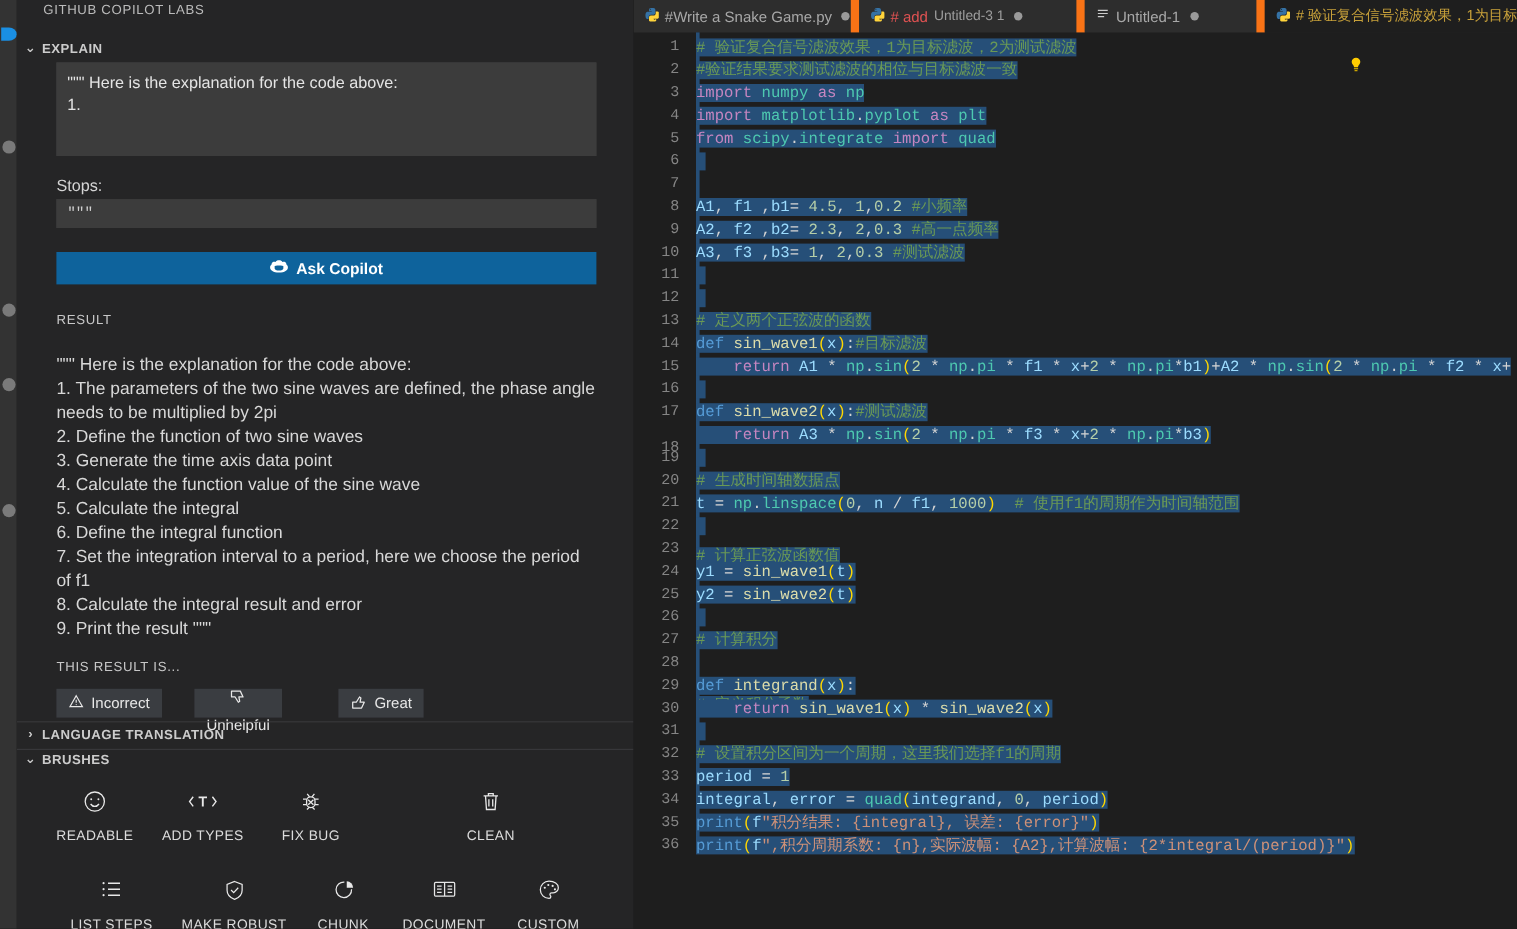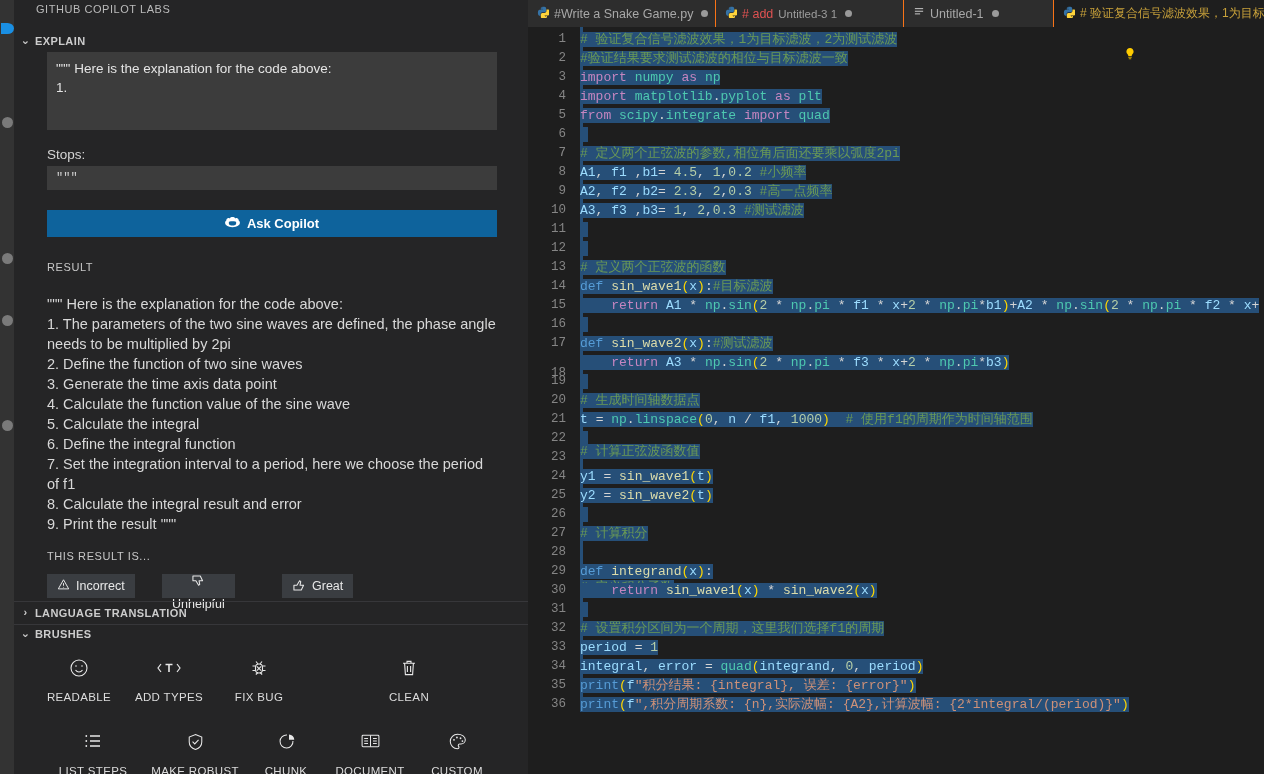--- a/index.html
+++ b/index.html
@@ -103,21 +103,21 @@
   }
   #tabbar{
     position:absolute;left:0;top:0;width:736px;height:27px;
     background:#252526;
   }
   .tab{
     position:absolute;top:0;height:27px;background:#2d2d2d;
     display:flex;align-items:center;gap:5px;padding:0 9px;
     box-sizing:border-box;font-size:12.5px;color:#a8a8a8;
     white-space:nowrap;cursor:pointer;
-    border-right:1px solid #f97316;
+    border-right:7px solid #f97316;
   }
   .tab.active{background:#1e1e1e;color:#e7e7e7;}
   .tab .dot{
     width:7px;height:7px;border-radius:50%;background:#9a9a9a;
     display:inline-block;flex:none;margin-left:3px;
   }
   .tab .ti{font-size:12px;flex:none;}
   #gutter{
     position:absolute;left:0;top:27px;width:52px;height:747px;
   }
@@ -437,37 +437,36 @@
       <div class="ln" style="top: 668px;">36</div>
     </div>
   <div id="sel-left-edge"></div>
   <div id="code-area">
       <div class="cl" style="top: 3px;"><span><span class="c-com"># 验证复合信号滤波效果，1为目标滤波，2为测试滤波</span></span></div>
       <div class="cl" style="top: 22px;"><span><span class="c-com">#验证结果要求测试滤波的相位与目标滤波一致</span></span></div>
       <div class="cl" style="top: 41px;"><span><span class="c-kw2">import</span><span class="c-plain"> </span><span class="c-mod">numpy</span><span class="c-plain"> </span><span class="c-kw2">as</span><span class="c-plain"> </span><span class="c-mod">np</span></span></div>
       <div class="cl" style="top: 60px;"><span><span class="c-kw2">import</span><span class="c-plain"> </span><span class="c-mod">matplotlib</span><span class="c-plain">.</span><span class="c-mod">pyplot</span><span class="c-plain"> </span><span class="c-kw2">as</span><span class="c-plain"> </span><span class="c-mod">plt</span></span></div>
       <div class="cl" style="top: 79px;"><span><span class="c-kw2">from</span><span class="c-plain"> </span><span class="c-mod">scipy</span><span class="c-plain">.</span><span class="c-mod">integrate</span><span class="c-plain"> </span><span class="c-kw2">import</span><span class="c-plain"> </span><span class="c-mod">quad</span></span></div>
       <div class="cl" style="top: 98px;"><span>&nbsp;</span></div>
-      <div class="cl" style="top: 117px;"><span><span class="c-com"># 定义两个正弦波的参数,相位角后面还要乘以弧度2pi</span></span></div>
       <div class="cl" style="top: 136px;"><span><span class="c-var">A1</span><span class="c-plain">,</span><span class="c-plain"> </span><span class="c-var">f1</span><span class="c-plain"> </span><span class="c-plain">,</span><span class="c-var">b1</span><span class="c-plain">=</span><span class="c-plain"> </span><span class="c-num">4.5</span><span class="c-plain">,</span><span class="c-plain"> </span><span class="c-num">1</span><span class="c-plain">,</span><span class="c-num">0.2</span><span class="c-plain"> </span><span class="c-com">#小频率</span></span></div>
       <div class="cl" style="top: 155px;"><span><span class="c-var">A2</span><span class="c-plain">,</span><span class="c-plain"> </span><span class="c-var">f2</span><span class="c-plain"> </span><span class="c-plain">,</span><span class="c-var">b2</span><span class="c-plain">=</span><span class="c-plain"> </span><span class="c-num">2.3</span><span class="c-plain">,</span><span class="c-plain"> </span><span class="c-num">2</span><span class="c-plain">,</span><span class="c-num">0.3</span><span class="c-plain"> </span><span class="c-com">#高一点频率</span></span></div>
       <div class="cl" style="top: 174px;"><span><span class="c-var">A3</span><span class="c-plain">,</span><span class="c-plain"> </span><span class="c-var">f3</span><span class="c-plain"> </span><span class="c-plain">,</span><span class="c-var">b3</span><span class="c-plain">=</span><span class="c-plain"> </span><span class="c-num">1</span><span class="c-plain">,</span><span class="c-plain"> </span><span class="c-num">2</span><span class="c-plain">,</span><span class="c-num">0.3</span><span class="c-plain"> </span><span class="c-com">#测试滤波</span></span></div>
       <div class="cl" style="top: 193px;"><span>&nbsp;</span></div>
       <div class="cl" style="top: 212px;"><span>&nbsp;</span></div>
       <div class="cl" style="top: 231px;"><span><span class="c-com"># 定义两个正弦波的函数</span></span></div>
       <div class="cl" style="top: 250px;"><span><span class="c-kw">def</span><span class="c-plain"> </span><span class="c-fn">sin_wave1</span><span class="c-paren">(</span><span class="c-var">x</span><span class="c-paren">)</span><span class="c-plain">:</span><span class="c-com">#目标滤波</span></span></div>
       <div class="cl" style="top: 269px;"><span><span class="c-plain"> </span><span class="c-plain"> </span><span class="c-plain"> </span><span class="c-plain"> </span><span class="c-kw2">return</span><span class="c-plain"> </span><span class="c-var">A1</span><span class="c-plain"> </span><span class="c-plain">*</span><span class="c-plain"> </span><span class="c-mod">np</span><span class="c-plain">.</span><span class="c-mod">sin</span><span class="c-paren">(</span><span class="c-num">2</span><span class="c-plain"> </span><span class="c-plain">*</span><span class="c-plain"> </span><span class="c-mod">np</span><span class="c-plain">.</span><span class="c-mod">pi</span><span class="c-plain"> </span><span class="c-plain">*</span><span class="c-plain"> </span><span class="c-var">f1</span><span class="c-plain"> </span><span class="c-plain">*</span><span class="c-plain"> </span><span class="c-var">x</span><span class="c-plain">+</span><span class="c-num">2</span><span class="c-plain"> </span><span class="c-plain">*</span><span class="c-plain"> </span><span class="c-mod">np</span><span class="c-plain">.</span><span class="c-mod">pi</span><span class="c-plain">*</span><span class="c-var">b1</span><span class="c-paren">)</span><span class="c-plain">+</span><span class="c-var">A2</span><span class="c-plain"> </span><span class="c-plain">*</span><span class="c-plain"> </span><span class="c-mod">np</span><span class="c-plain">.</span><span class="c-mod">sin</span><span class="c-paren">(</span><span class="c-num">2</span><span class="c-plain"> </span><span class="c-plain">*</span><span class="c-plain"> </span><span class="c-mod">np</span><span class="c-plain">.</span><span class="c-mod">pi</span><span class="c-plain"> </span><span class="c-plain">*</span><span class="c-plain"> </span><span class="c-var">f2</span><span class="c-plain"> </span><span class="c-plain">*</span><span class="c-plain"> </span><span class="c-var">x</span><span class="c-plain">+</span></span></div>
       <div class="cl" style="top: 288px;"><span>&nbsp;</span></div>
       <div class="cl" style="top: 307px;"><span><span class="c-kw">def</span><span class="c-plain"> </span><span class="c-fn">sin_wave2</span><span class="c-paren">(</span><span class="c-var">x</span><span class="c-paren">)</span><span class="c-plain">:</span><span class="c-com">#测试滤波</span></span></div>
       <div class="cl" style="top: 326px;"><span><span class="c-plain"> </span><span class="c-plain"> </span><span class="c-plain"> </span><span class="c-plain"> </span><span class="c-kw2">return</span><span class="c-plain"> </span><span class="c-var">A3</span><span class="c-plain"> </span><span class="c-plain">*</span><span class="c-plain"> </span><span class="c-mod">np</span><span class="c-plain">.</span><span class="c-mod">sin</span><span class="c-paren">(</span><span class="c-num">2</span><span class="c-plain"> </span><span class="c-plain">*</span><span class="c-plain"> </span><span class="c-mod">np</span><span class="c-plain">.</span><span class="c-mod">pi</span><span class="c-plain"> </span><span class="c-plain">*</span><span class="c-plain"> </span><span class="c-var">f3</span><span class="c-plain"> </span><span class="c-plain">*</span><span class="c-plain"> </span><span class="c-var">x</span><span class="c-plain">+</span><span class="c-num">2</span><span class="c-plain"> </span><span class="c-plain">*</span><span class="c-plain"> </span><span class="c-mod">np</span><span class="c-plain">.</span><span class="c-mod">pi</span><span class="c-plain">*</span><span class="c-var">b3</span><span class="c-paren">)</span></span></div>
       <div class="cl" style="top: 345px;"><span>&nbsp;</span></div>
       <div class="cl" style="top: 364px;"><span><span class="c-com"># 生成时间轴数据点</span></span></div>
       <div class="cl" style="top: 383px;"><span><span class="c-var">t</span><span class="c-plain"> </span><span class="c-plain">=</span><span class="c-plain"> </span><span class="c-mod">np</span><span class="c-plain">.</span><span class="c-mod">linspace</span><span class="c-paren">(</span><span class="c-num">0</span><span class="c-plain">,</span><span class="c-plain"> </span><span class="c-var">n</span><span class="c-plain"> </span><span class="c-plain">/</span><span class="c-plain"> </span><span class="c-var">f1</span><span class="c-plain">,</span><span class="c-plain"> </span><span class="c-num">1000</span><span class="c-paren">)</span><span class="c-plain"> </span><span class="c-plain"> </span><span class="c-com"># 使用f1的周期作为时间轴范围</span></span></div>
       <div class="cl" style="top: 402px;"><span>&nbsp;</span></div>
-      <div class="cl" style="top: 415px;"><span><span class="c-com"># 计算正弦波函数值</span></span></div>
+      <div class="cl" style="top: 427px;"><span><span class="c-com"># 计算正弦波函数值</span></span></div>
       <div class="cl" style="top: 440px;"><span><span class="c-var">y1</span><span class="c-plain"> </span><span class="c-plain">=</span><span class="c-plain"> </span><span class="c-fn">sin_wave1</span><span class="c-paren">(</span><span class="c-var">t</span><span class="c-paren">)</span></span></div>
       <div class="cl" style="top: 459px;"><span><span class="c-var">y2</span><span class="c-plain"> </span><span class="c-plain">=</span><span class="c-plain"> </span><span class="c-fn">sin_wave2</span><span class="c-paren">(</span><span class="c-var">t</span><span class="c-paren">)</span></span></div>
       <div class="cl" style="top: 478px;"><span>&nbsp;</span></div>
       <div class="cl" style="top: 497px;"><span><span class="c-com"># 计算积分</span></span></div>
       <div class="cl" style="top: 516px; margin-top: 35px;"><span><span class="c-com"># 定义积分函数</span></span></div>
       <div class="cl" style="top: 535px;"><span><span class="c-kw">def</span><span class="c-plain"> </span><span class="c-fn">integrand</span><span class="c-paren">(</span><span class="c-var">x</span><span class="c-paren">)</span><span class="c-plain">:</span></span></div>
       <div class="cl" style="top: 554px;"><span><span class="c-plain"> </span><span class="c-plain"> </span><span class="c-plain"> </span><span class="c-plain"> </span><span class="c-kw2">return</span><span class="c-plain"> </span><span class="c-fn">sin_wave1</span><span class="c-paren">(</span><span class="c-var">x</span><span class="c-paren">)</span><span class="c-plain"> </span><span class="c-plain">*</span><span class="c-plain"> </span><span class="c-fn">sin_wave2</span><span class="c-paren">(</span><span class="c-var">x</span><span class="c-paren">)</span></span></div>
       <div class="cl" style="top: 573px;"><span>&nbsp;</span></div>
       <div class="cl" style="top: 592px;"><span><span class="c-com"># 设置积分区间为一个周期，这里我们选择f1的周期</span></span></div>
       <div class="cl" style="top: 611px;"><span><span class="c-var">period</span><span class="c-plain"> </span><span class="c-plain">=</span><span class="c-plain"> </span><span class="c-num">1</span></span></div>

